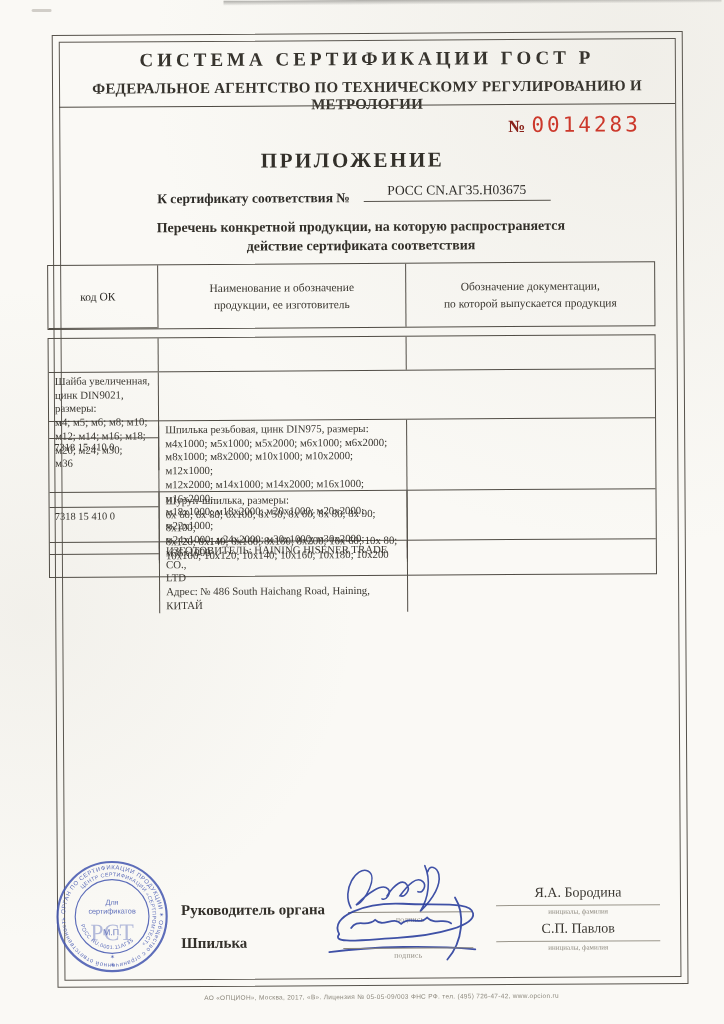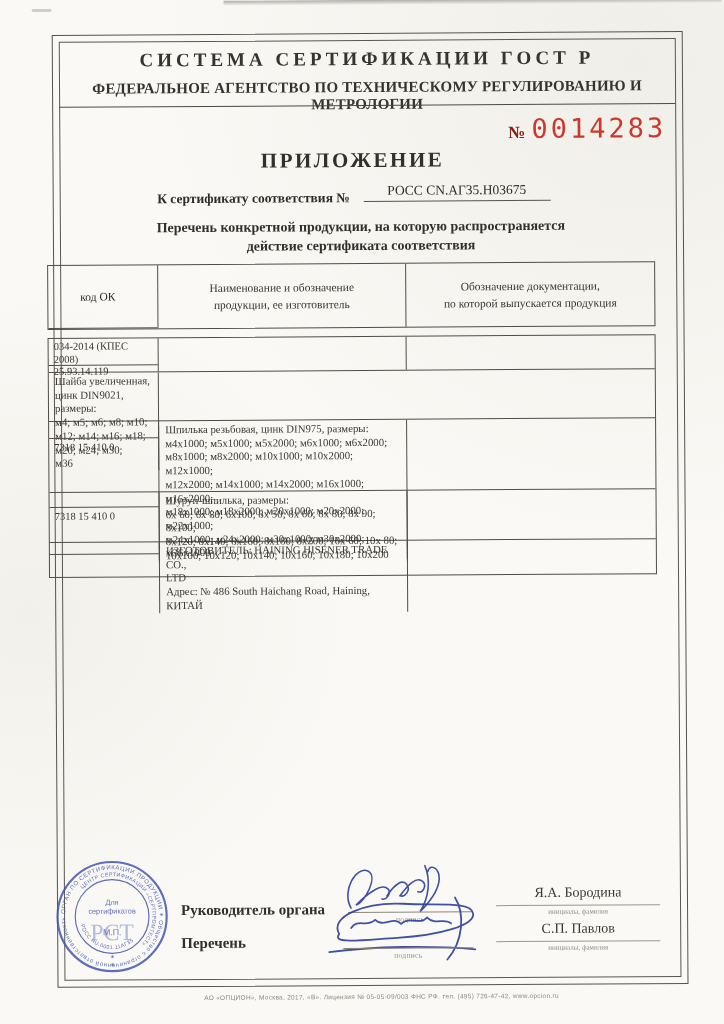--- a/index.html
+++ b/index.html
@@ -26,21 +26,21 @@
   
   .masthead-rule{left:61px; top:105px; width:616px; border-top:1.6px solid #4d4942;}
   .m1{left:54px; top:48px; width:630px; text-align:center; font-size:19px; font-weight:bold;
       letter-spacing:4px; color:#37342e;}
   .m2{left:54px; top:79px; width:630px; text-align:center; font-size:15px; font-weight:bold;
       letter-spacing:.2px; color:#37342e;}
 
   
   .num{left:510px; top:114px; white-space:nowrap;}
   .num .no{font-size:17px; font-weight:bold; color:#8a221a; margin-right:6px;}
-  .num .digits{font-family:"DejaVu Sans Mono", monospace; font-size:27px; color:#cc382b; letter-spacing:3px;}
+  .num .digits{font-family:"DejaVu Sans Mono", monospace; font-size:21px; color:#cc382b; letter-spacing:3px;}
 
   
   .title{left:54px; top:148px; width:600px; text-align:center; font-size:21px; font-weight:bold;
       letter-spacing:2.5px; color:#33302a;}
   .certline{left:40px; top:190px; width:630px; text-align:center; font-size:13.5px; white-space:nowrap;}
   .certline .lbl{font-weight:bold;}
   .certline .val{display:inline-block; margin-left:10px; padding:0 24px 2px;
       border-bottom:1px solid #57534c; transform:translateY(-7px); font-size:13.5px;}
   .subtitle{left:54px; top:218px; width:616px; text-align:center; font-size:14px; font-weight:bold;
       line-height:1.35; color:#33302a; white-space:pre-line;}
@@ -128,22 +128,20 @@
       </div>
       <div class="th2">Наименование и обозначение
 продукции, ее изготовитель</div>
       <div class="th3">Обозначение документации,
 по которой выпускается продукция</div>
     </div>
 
     <div class="abs tbl-body">
       <div class="row r1">
         <div class="c1">
-          <div class="code">034-2014 (КПЕС 2008)
-25.93.14.119</div>
           <div class="rest"></div>
         </div>
         <div class="c2"></div>
         <div class="c3"></div>
       </div>
       <div class="row r2">
         <div class="c2">Шайба увеличенная, цинк DIN9021, размеры:
 м4; м5; м6; м8; м10; м12; м14; м16; м18; м20; м24;  м30;
 м36</div>
         <div class="c3"></div>
@@ -178,21 +176,21 @@
           <div class="code"></div>
         </div>
         <div class="c2">ИЗГОТОВИТЕЛЬ: HAINING HISENER TRADE CO.,
 LTD
 Адрес: № 486 South Haichang Road, Haining, КИТАЙ</div>
         <div class="c3"></div>
       </div>
     </div>
 
     <div class="abs role role1">Руководитель органа</div>
-    <div class="abs role role2">Перечень</div>
+    <div class="abs role role2">Шпилька</div>
 
     <svg class="abs sig sig1" width="142" height="58" viewBox="0 0 142 58">
       <g stroke="#2b3f9e" stroke-width="1.6" fill="none" stroke-linecap="round" opacity=".9">
         <path d="M14 50 C4 32, 20 8, 31 13 C42 18, 28 44, 19 47 C31 35, 45 25, 51 31 C55 35, 49 43, 45 41"></path>
         <path d="M50 38 C58 26, 66 21, 70 27 C74 32, 68 40, 63 38 C71 27, 80 18, 86 24 C90 28, 86 36, 81 34"></path>
         <path d="M88 8 C94 22, 92 40, 83 54 C95 42, 104 28, 102 17 C100 9, 93 7, 91 14"></path>
       </g>
     </svg>
     <div class="abs sline sline1"></div>
     <div class="abs slbl slbl1">подпись</div>

